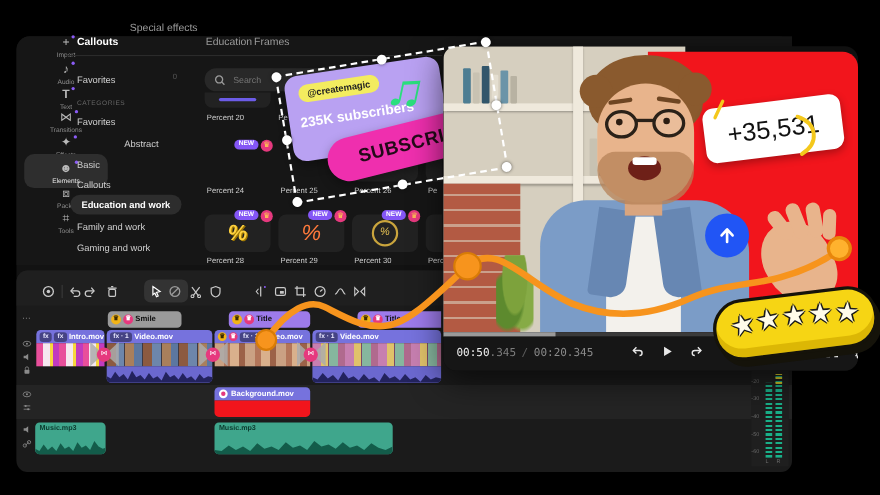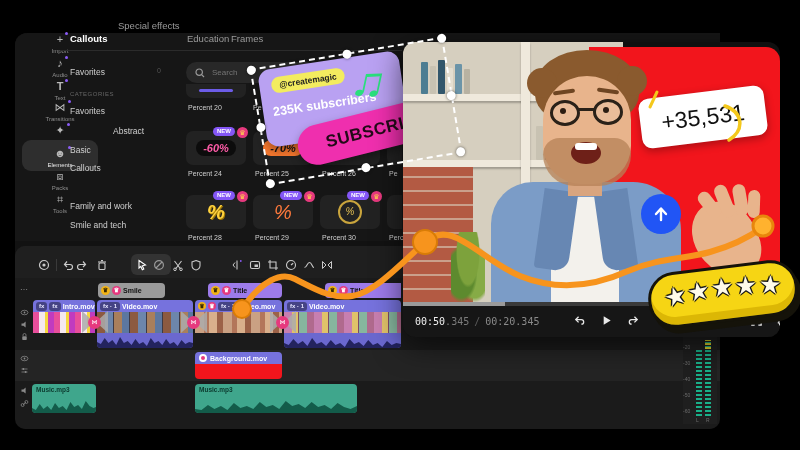--- a/index.html
+++ b/index.html
@@ -115,47 +115,42 @@
   <div class="abs" style="left:231px;top:33px;font-size:9.5px;color:#9a9a9a;">Frames</div>
   <div class="abs" style="left:60px;top:50px;width:342px;height:1px;background:#2b2b2b;"></div>
 
   <div class="cat" style="top:67px;">Favorites</div>
   <div class="abs" style="left:157px;top:67px;font-size:7px;color:#555;">0</div>
   <div class="cat" style="top:91px;font-size:6px;color:#666;letter-spacing:.5px;">CATEGORIES</div>
   <div class="cat" style="top:106px;">Favorites</div>
   <div class="cat" style="top:126px;margin-left:43px;">Abstract</div>
   <div class="cat" style="top:145px;">Basic</div>
   <div class="cat" style="top:163px;">Callouts</div>
+  <div class="cat sel" style="top:177px;">Education and work</div>
   <div class="cat" style="top:201px;">Family and work</div>
-  <div class="cat" style="top:220px;">Smile and tech</div>
+  <div class="cat" style="top:220px;">Gaming and work</div>
 
   <div class="abs" style="left:186px;top:62px;width:130px;height:21px;background:#282828;border-radius:12px;display:flex;align-items:center;padding-left:9px;box-sizing:border-box;gap:5px;">
     <svg width="10" height="10" viewBox="0 0 10 10">
         <circle cx="4.2" cy="4.2" r="3.2" fill="none" stroke="#9a9a9a" stroke-width="1.2"></circle>
         <line x1="6.6" y1="6.6" x2="9" y2="9" stroke="#9a9a9a" stroke-width="1.2"></line>
       </svg>
     <input style="background: none; border: none; outline: none; color: rgb(187, 187, 187); font-size: 8px; width: 90px; font-family: &quot;Liberation Sans&quot;, sans-serif;" placeholder="Search">
   </div>
 
   <div class="tile" style="left:186px;top:84px;height:14px;border-radius:0 0 7px 7px;">
       <div style="width:34px;height:3px;background:#6c5ce7;border-radius:2px;margin-top:-2px;"></div>
     </div>
   <div class="tlabel" style="left:188px;top:104px;">Percent 20</div>
   <div class="tlabel" style="left:253px;top:104px;width:12px;">Pe</div>
 
-  <div class="tile" style="left:186px;top:131px;">
-    <span style="background:#0c0c0c;border-radius:10px;padding:2px 7px;color:#ff5ca8;font-weight:bold;font-style:italic;font-size:11px;">-60%</span>
-  </div>
   <span class="newb" style="left:213px;top:127px;">NEW</span>
   <span class="crownb" style="left:237px;top:127px;">♛</span>
   <div class="tlabel" style="left:188px;top:170px;">Percent 24</div>
 
-  <div class="tile" style="left:253px;top:131px;">
-    <span style="background:#f4772e;border-radius:10px;padding:2px 7px;color:#151515;font-weight:bold;font-style:italic;font-size:11px;">-70%</span>
-  </div>
   <div class="tlabel" style="left:255px;top:170px;">Percent 25</div>
 
   <div class="tile" style="left:320px;top:131px;"></div>
   <div class="tlabel" style="left:322px;top:170px;">Percent 26</div>
   <div class="tile" style="left:387px;top:131px;width:15px;border-radius:7px 0 0 7px;"></div>
   <div class="tlabel" style="left:389px;top:170px;width:12px;">Pe</div>
 
   <div class="tile" style="left:186px;top:195px;">
     <span style="color:#ffd23e;font-weight:900;font-style:italic;font-size:20px;text-shadow:1px 1px 0 #a07800;">%</span>
   </div>

